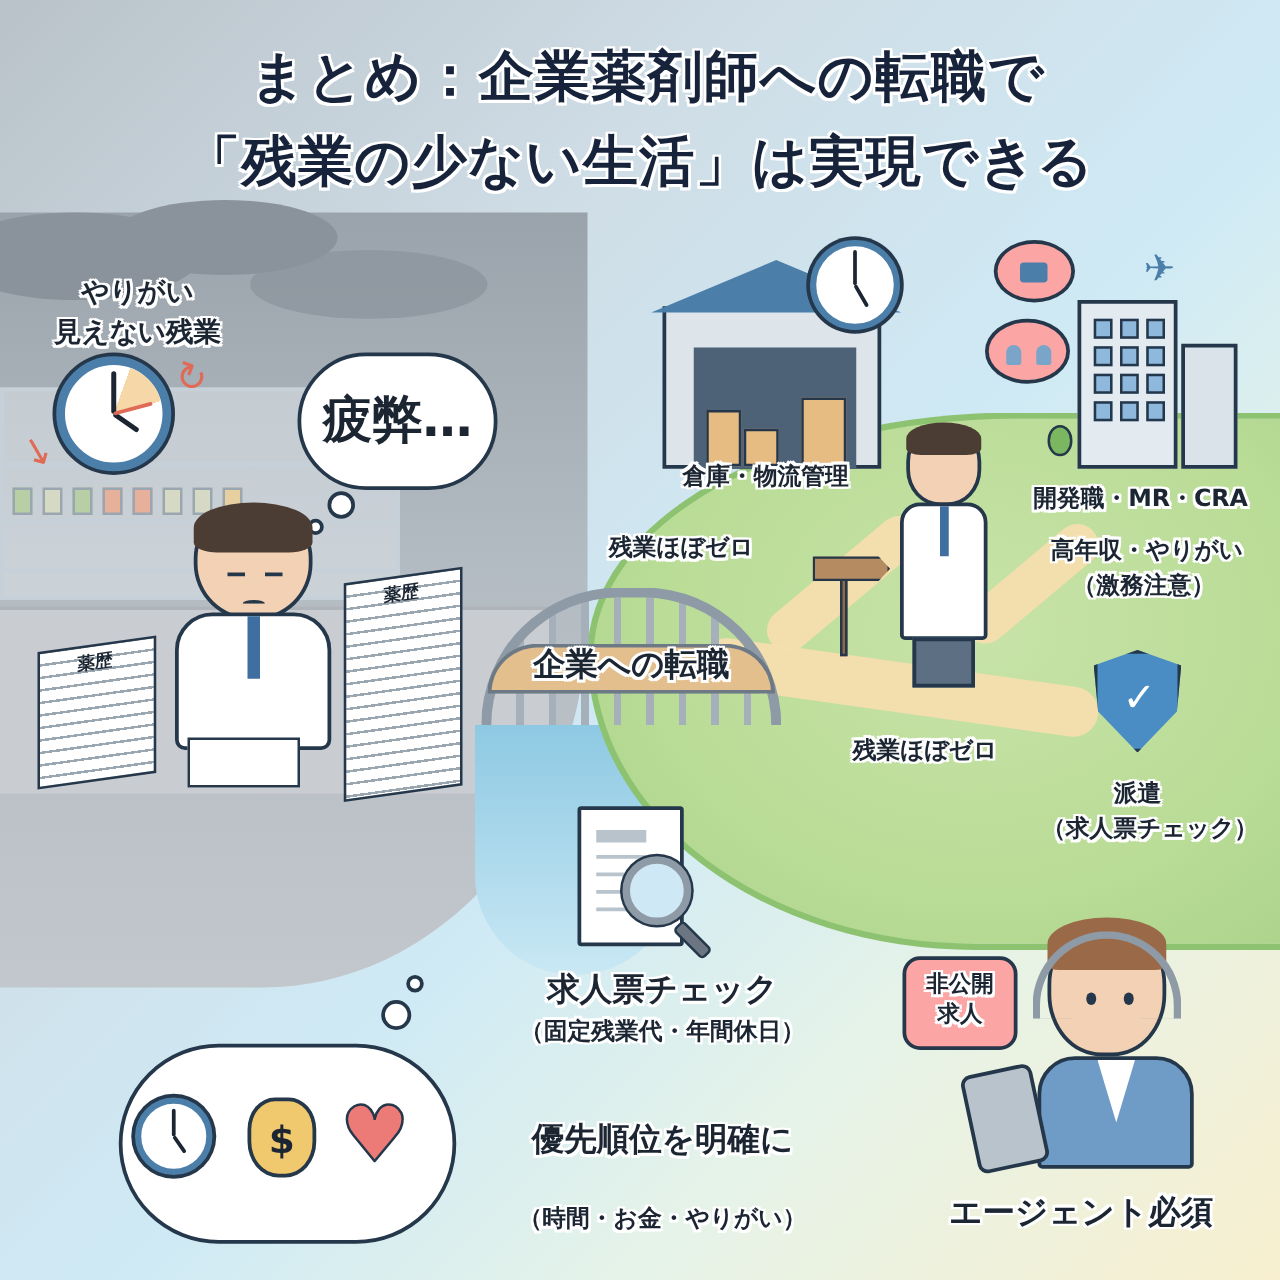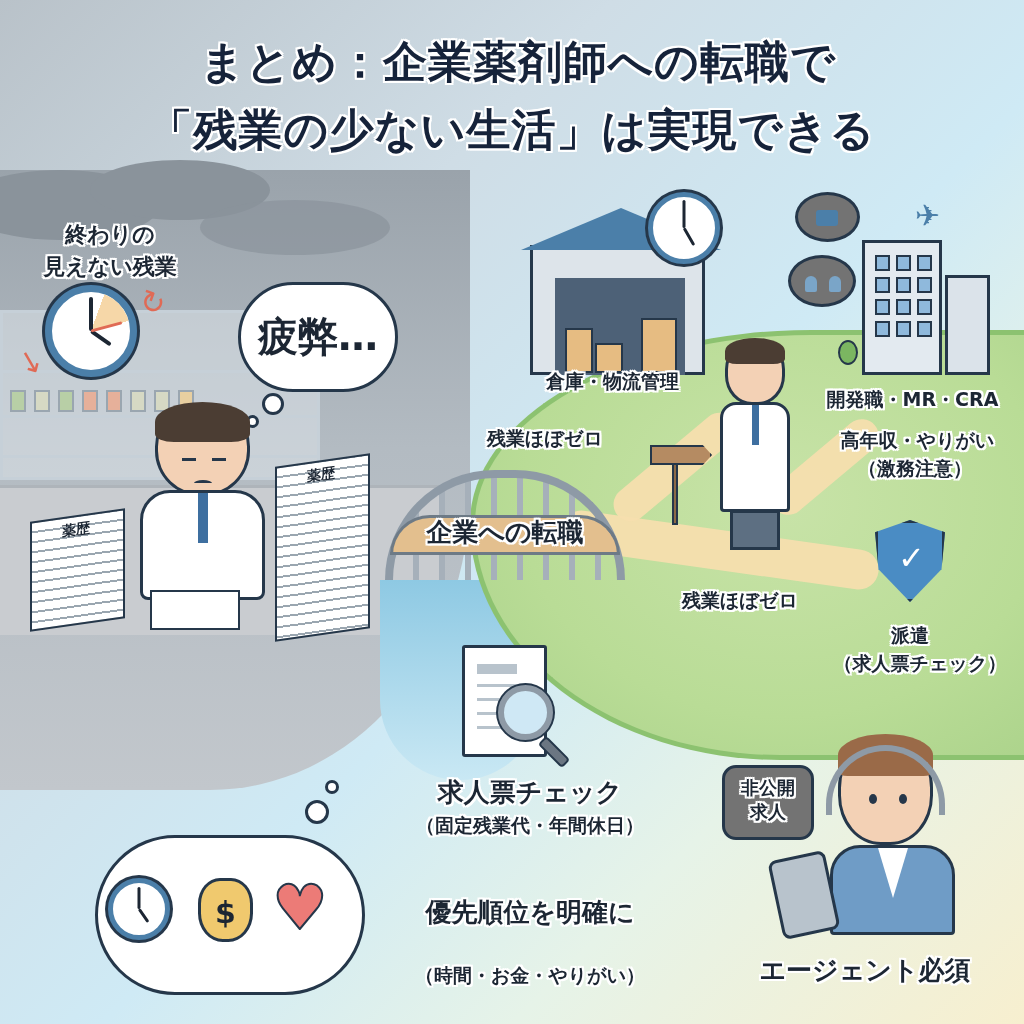--- a/index.html
+++ b/index.html
@@ -50,21 +50,21 @@
   }
   .path {
     background: #f6deae; opacity: 0.95;
   }
 
   
   .bubble {
     background: #fff; border: 3px solid #25374a; border-radius: 50%;
   }
   .speech {
-    background: #737373; border: 3px solid #25374a; border-radius: 14px;
+    background: #fca5a5; border: 3px solid #25374a; border-radius: 14px;
   }
 
   
   .clock {
     border-radius: 50%; background: #fff; border: 7px solid #4b7fa9;
     box-shadow: 0 0 0 3px #25374a;
   }
   .hand { position: absolute; left: 50%; bottom: 50%; background: #1c2633; transform-origin: bottom center; border-radius: 3px; }
 
   .label { font-size: 19px; line-height: 26px; }
@@ -103,21 +103,21 @@
 <div class="abs river"></div>
 <div class="abs green-hill"></div>
 
 <div class="abs path" style="left:560px;top:530px;width:320px;height:40px;transform:rotate(8deg);border-radius:20px;"></div>
 <div class="abs path" style="left:600px;top:450px;width:150px;height:34px;transform:rotate(-40deg);border-radius:18px;"></div>
 <div class="abs path" style="left:760px;top:450px;width:130px;height:34px;transform:rotate(-40deg);border-radius:18px;"></div>
 
 <div class="abs outlined title-line" style="left:0;top:32px;width:1024px;padding-left:12px;">まとめ：企業薬剤師への転職で</div>
 <div class="abs outlined title-line" style="left:0;top:100px;width:1024px;">「残業の少ない生活」は実現できる</div>
 
-<div class="abs outlined label-mid" style="left:30px;top:220px;width:160px;">終わりの</div>
+<div class="abs outlined label-mid" style="left:30px;top:220px;width:160px;">やりがい</div>
 <div class="abs outlined label-mid" style="left:20px;top:252px;width:180px;">見えない残業</div>
 
 <div class="abs clock" style="left:45px;top:285px;width:92px;height:92px;">
   <div style="position:absolute;inset:0;border-radius:50%;background:conic-gradient(from 0deg, transparent 0deg 20deg, #f6d7a8 20deg 75deg, transparent 75deg);"></div>
   <span class="hand" style="width:4px;height:34px;transform:translateX(-50%) rotate(0deg);"></span>
   <span class="hand" style="width:4px;height:24px;transform:translateX(-50%) rotate(125deg);"></span>
   <span class="hand" style="width:3px;height:32px;background:#e06a55;transform:translateX(-50%) rotate(75deg);"></span>
 </div>
 <div class="abs" style="left:140px;top:285px;font-size:30px;color:#e06a55;transform:rotate(20deg);">↻</div>
 <div class="abs" style="left:18px;top:345px;font-size:30px;color:#e06a55;transform:rotate(-30deg);">↓</div>

